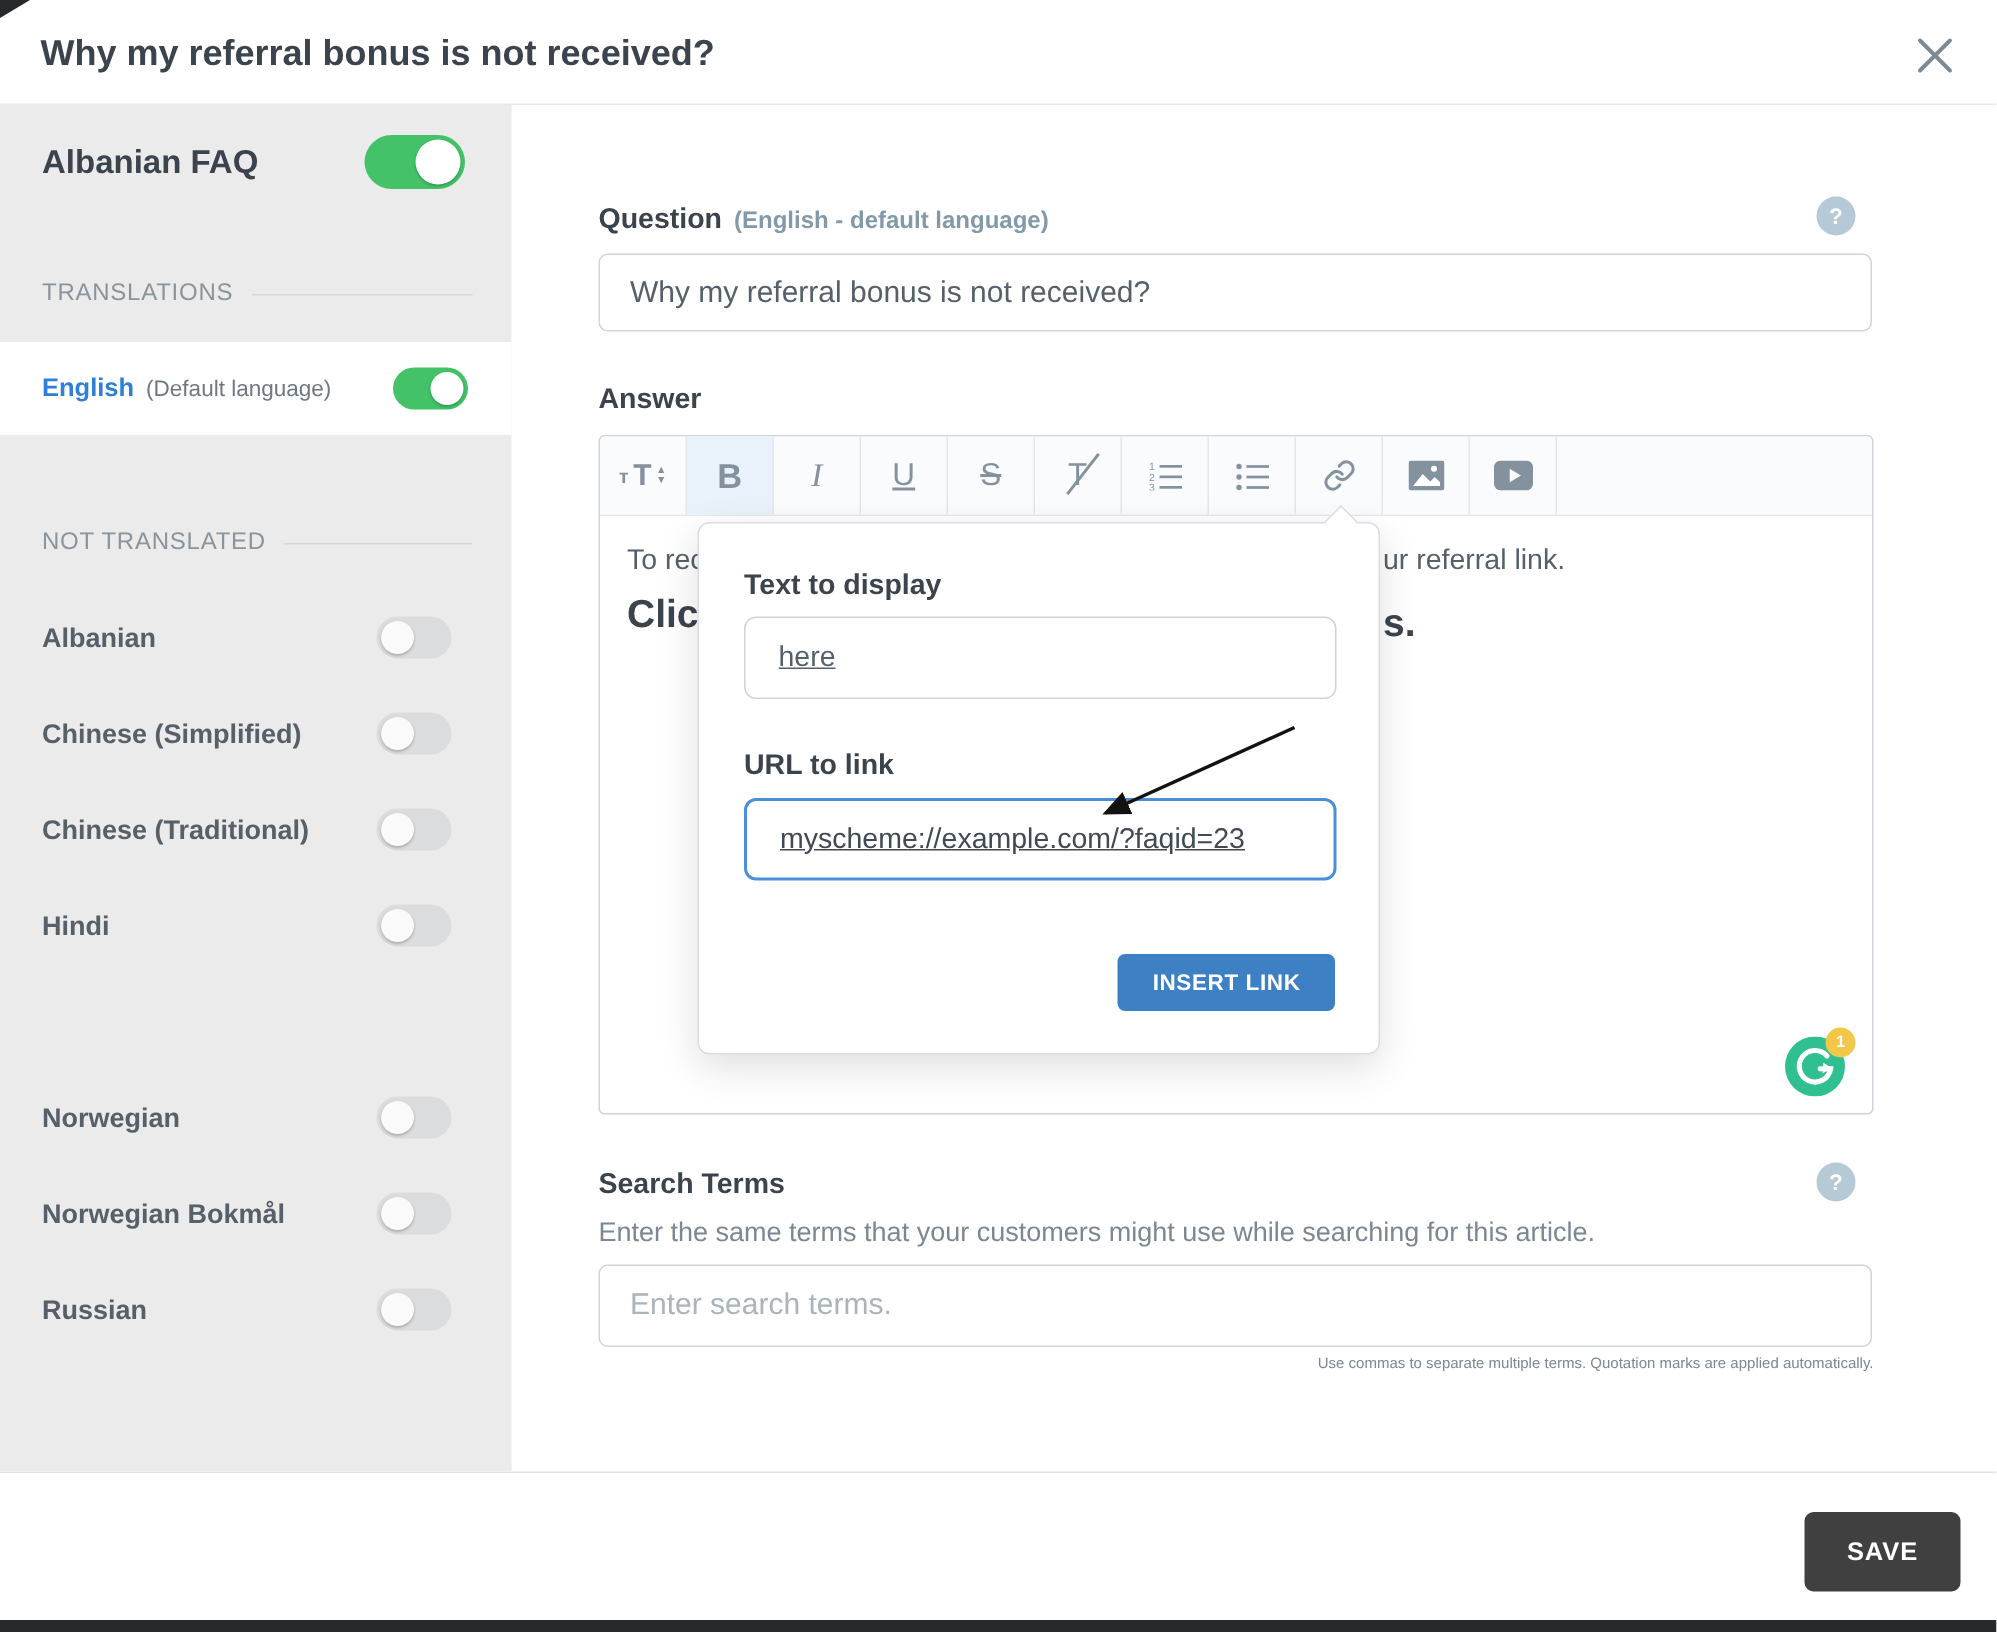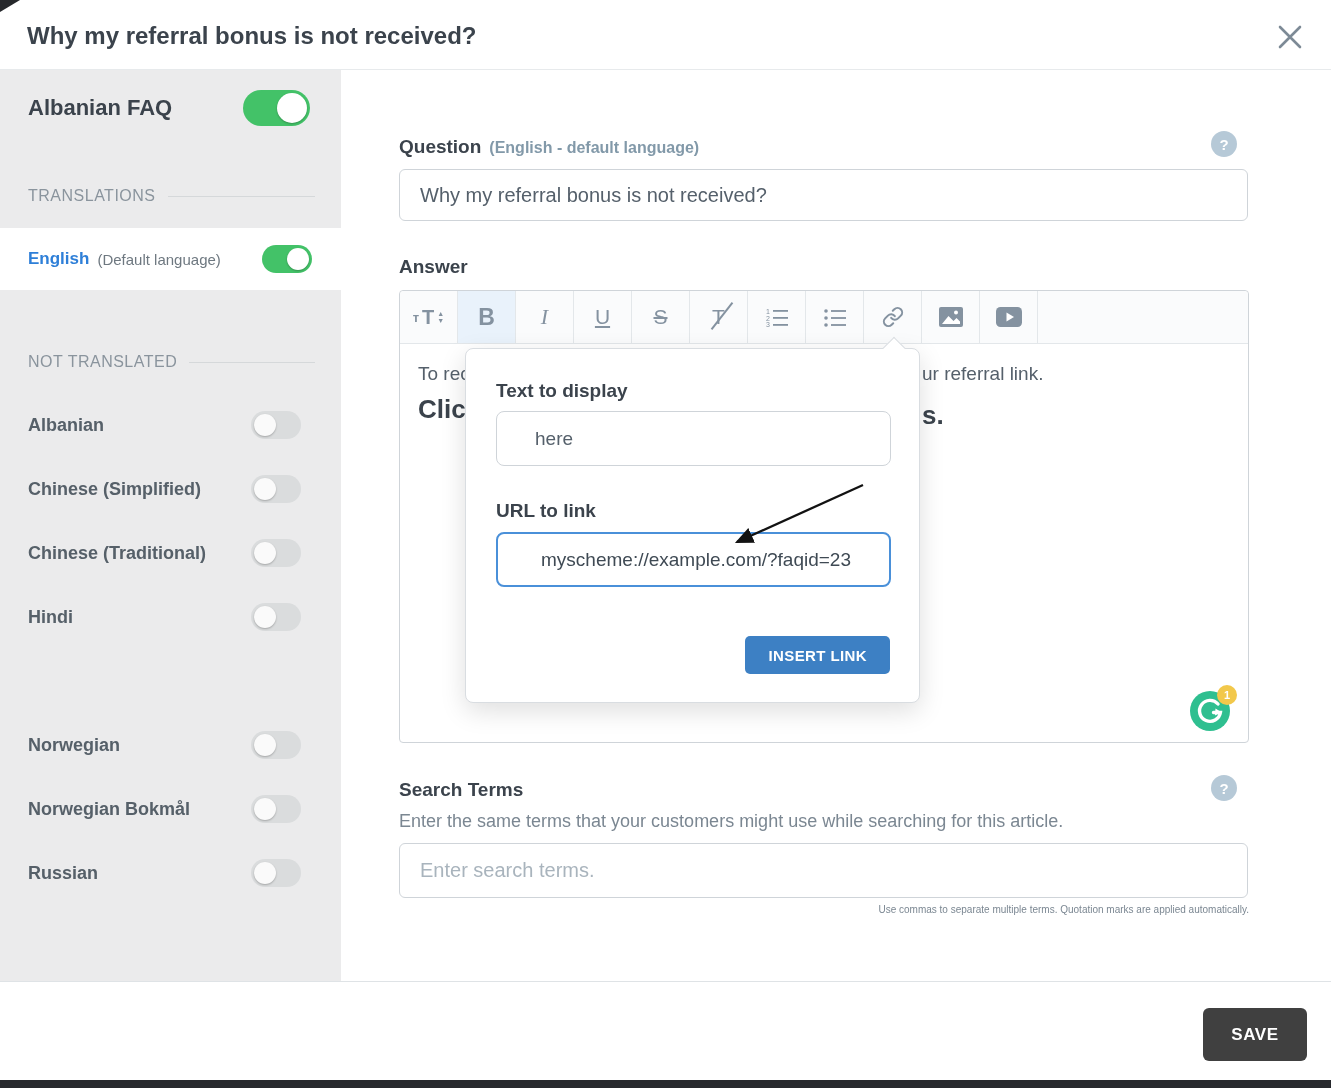--- a/index.html
+++ b/index.html
@@ -87,23 +87,23 @@
     background:#f2c84b;color:#fff;font-size:11px;font-weight:bold;display:flex;align-items:center;justify-content:center;}
 
   
   .popover{position:absolute;left:465px;top:348px;width:455px;height:355px;background:#fff;
     border:1px solid #d9dde1;border-radius:8px;box-shadow:0 8px 26px rgba(0,0,0,.13);z-index:5;}
   .pop-notch{position:absolute;top:-9px;left:420px;width:16px;height:16px;background:#fff;
     border-left:1px solid #d9dde1;border-top:1px solid #d9dde1;transform:rotate(45deg);}
   .pop-label{position:absolute;left:30px;font-size:19px;font-weight:bold;color:#3b434c;}
   .pop-label1{top:31px;}
   .pop-label2{top:151px;}
-  .pop-input{position:absolute;left:30px;width:395px;height:55px;border-radius:8px;font-size:19px;padding:0 38px;}
+  .pop-input{position:absolute;left:30px;width:395px;height:55px;border-radius:8px;font-size:19px;padding:0 22px;text-decoration:underline;}
   .pop-input1{top:62px;}
-  .pop-input2{top:183px;border:2px solid #4a90d9;color:#3f4a54;text-align:right;}
+  .pop-input2{top:183px;border:2px solid #4a90d9;color:#3f4a54;}
   .insert-btn{position:absolute;right:29px;top:287px;height:38px;padding:0 23px;background:#3d80c4;border:none;
     border-radius:5px;color:#fff;font-family:"Liberation Sans",sans-serif;font-size:15px;font-weight:bold;
     letter-spacing:.4px;cursor:pointer;}
   .arrow-anno{position:absolute;left:690px;top:465px;width:200px;height:95px;z-index:6;pointer-events:none;}
 
   
   .st-label{position:absolute;left:399px;top:779px;}
   .help-st{left:1211px;top:775px;}
   .st-desc{position:absolute;left:399px;top:811px;font-size:18px;color:#7b8792;}
   .st-input{position:absolute;left:399px;top:843px;width:849px;height:55px;}

